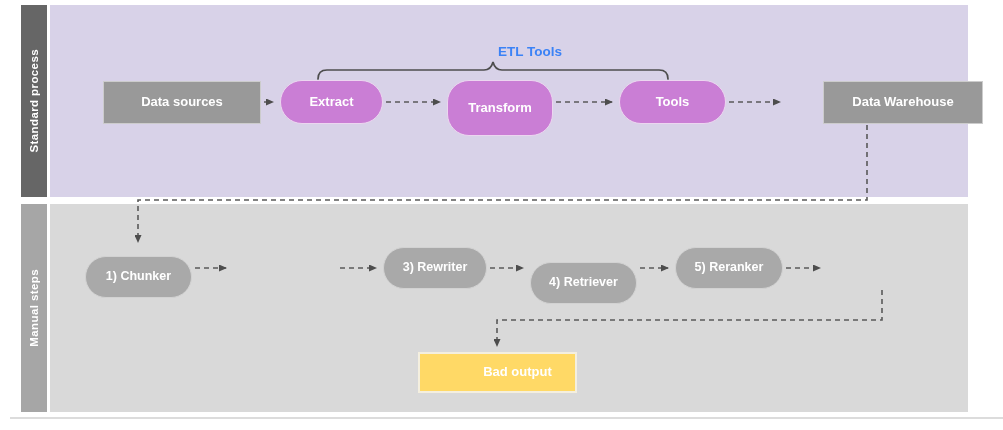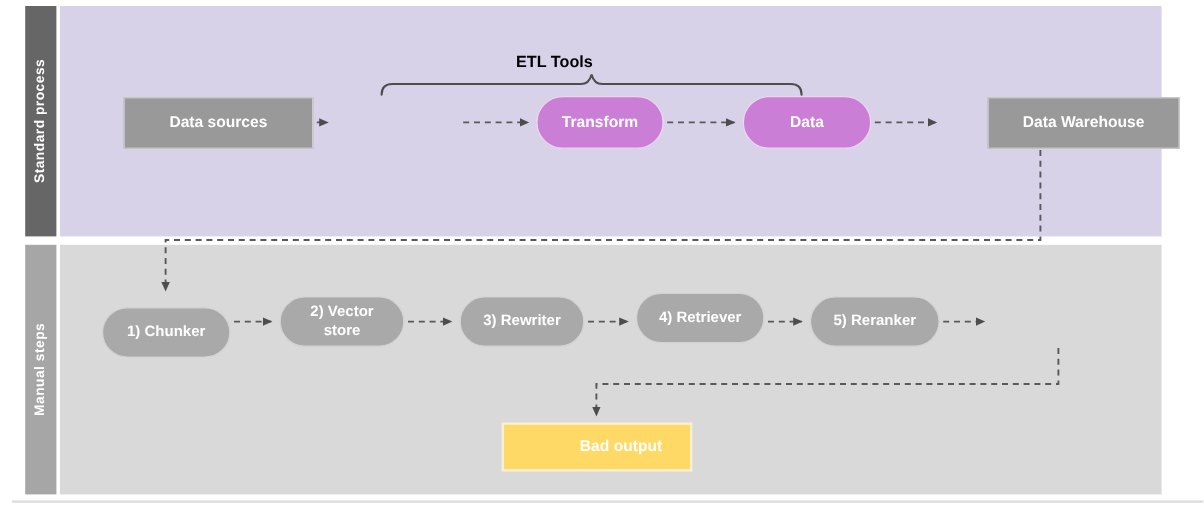--- a/index.html
+++ b/index.html
@@ -25,35 +25,35 @@
   }
   .rect{border:1.5px solid #cccccc;}
   .rect.gray{background:#999999;margin-left:36px;}
   .rect.yellow{background:#ffd966;border:2px solid #f4efdf;padding-left:40px;}
   .pill{border-radius:22px;}
   .pill.purple{background:#ca7ed5;border:1.5px solid #ecd6f0;}
   .pill.gray2{background:#a9a9a9;border:1.5px solid #d2d2d2;font-size:12.5px;padding:0 12px;}
 
   #n-data-sources{left:67px;top:81px;width:158px;height:43px;}
   #n-extract{left:280px;top:80px;width:103px;height:44px;}
-  #n-transform{left:447px;top:80px;width:106px;height:44px;}
+  #n-transform{left:447px;top:80px;width:106px;height:56px;}
   #n-load{left:619px;top:80px;width:107px;height:44px;}
   #n-data-warehouse{left:787px;top:81px;width:160px;height:43px;text-align:right;}
 
   #n-chunker{left:85px;top:256px;width:107px;height:42px;}
   #n-vector-store{left:233px;top:247px;width:104px;height:42px;}
   #n-rewriter{left:383px;top:247px;width:104px;height:42px;}
-  #n-retriever{left:530px;top:244px;width:107px;height:42px;}
+  #n-retriever{left:530px;top:262px;width:107px;height:42px;}
   #n-reranker{left:675px;top:247px;width:108px;height:42px;}
   #n-consolidator{left:827px;top:247px;width:110px;height:42px;}
   #n-bad-output{left:418px;top:352px;width:159px;height:41px;}
 
   #etl-label{
-    position:absolute;left:430px;top:44px;width:132px;text-align:left;
-    color:#000000;font-weight:bold;font-size:13.5px;
+    position:absolute;left:430px;top:44px;width:132px;text-align:right;
+    color:#3b82f6;font-weight:bold;font-size:13.5px;
   }
   svg.overlay{position:absolute;left:0;top:0;pointer-events:none;}
   #bottom-divider{position:absolute;left:10px;top:417px;width:993px;height:2px;background:#dcdcdc;}
 </style>
 </head>
 <body>
 
 <div id="canvas">
 
   <div class="lane-bg standard"></div>
@@ -84,25 +84,25 @@
       <line x1="640" y1="268" x2="668" y2="268" marker-end="url(#arw)"></line>
       <line x1="786" y1="268" x2="820" y2="268" marker-end="url(#arw)"></line>
       <polyline points="882,290 882,320 497,320 497,346" marker-end="url(#arw)"></polyline>
     </g>
     <path d="M318,79 Q318,70 327,70 L484,70 Q491,70 493,62 Q495,70 502,70 L659,70 Q668,70 668,79" stroke="#4d4d4d" stroke-width="1.7" fill="none" stroke-linecap="round"></path>
   </svg>
 
   <div id="etl-label">ETL Tools</div>
 
   <div class="node rect gray" id="n-data-sources">Data sources</div>
+  <div class="node pill purple" id="n-extract">Extract</div>
   <div class="node pill purple" id="n-transform">Transform</div>
-  <div class="node pill purple" id="n-load">Data</div>
+  <div class="node pill purple" id="n-load">Tools</div>
   <div class="node rect gray" id="n-data-warehouse">Data Warehouse</div>
 
   <div class="node pill gray2" id="n-chunker">1) Chunker</div>
-  <div class="node pill gray2" id="n-vector-store">2) Vector store</div>
   <div class="node pill gray2" id="n-rewriter">3) Rewriter</div>
   <div class="node pill gray2" id="n-retriever">4) Retriever</div>
   <div class="node pill gray2" id="n-reranker">5) Reranker</div>
   <div class="node rect yellow" id="n-bad-output">Bad output</div>
 
   <div id="bottom-divider"></div>
 </div>
 
 </body></html>

